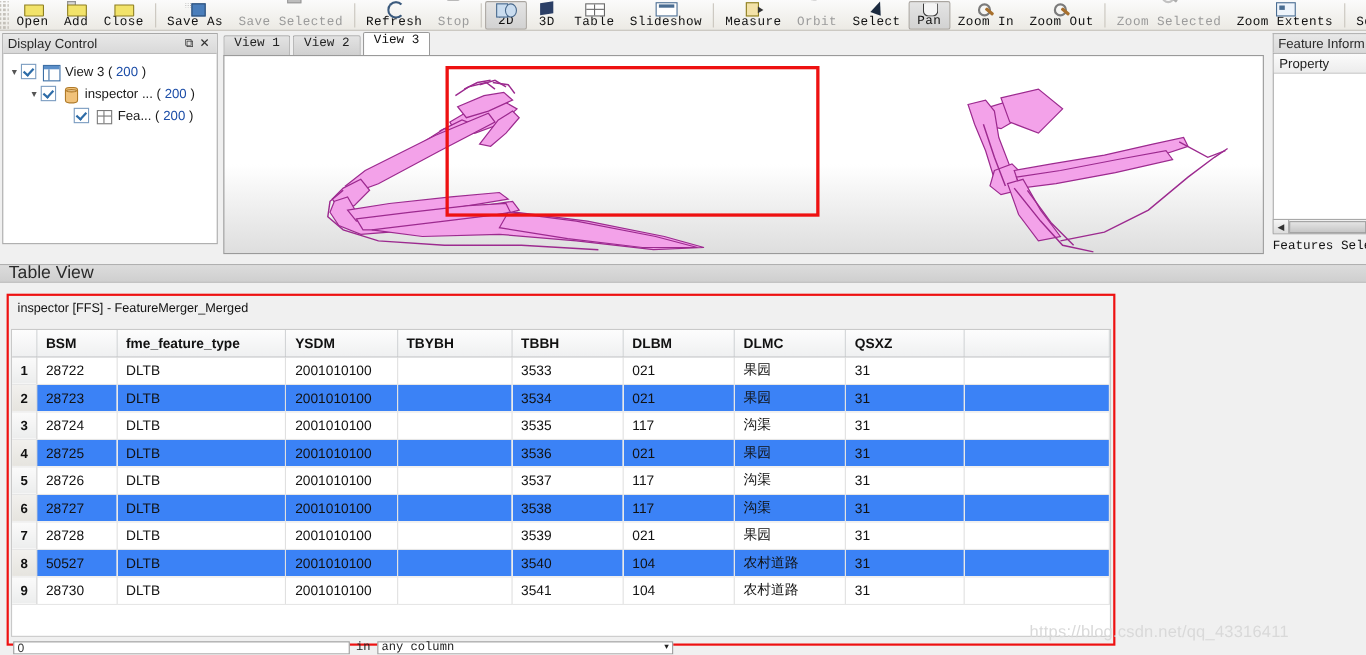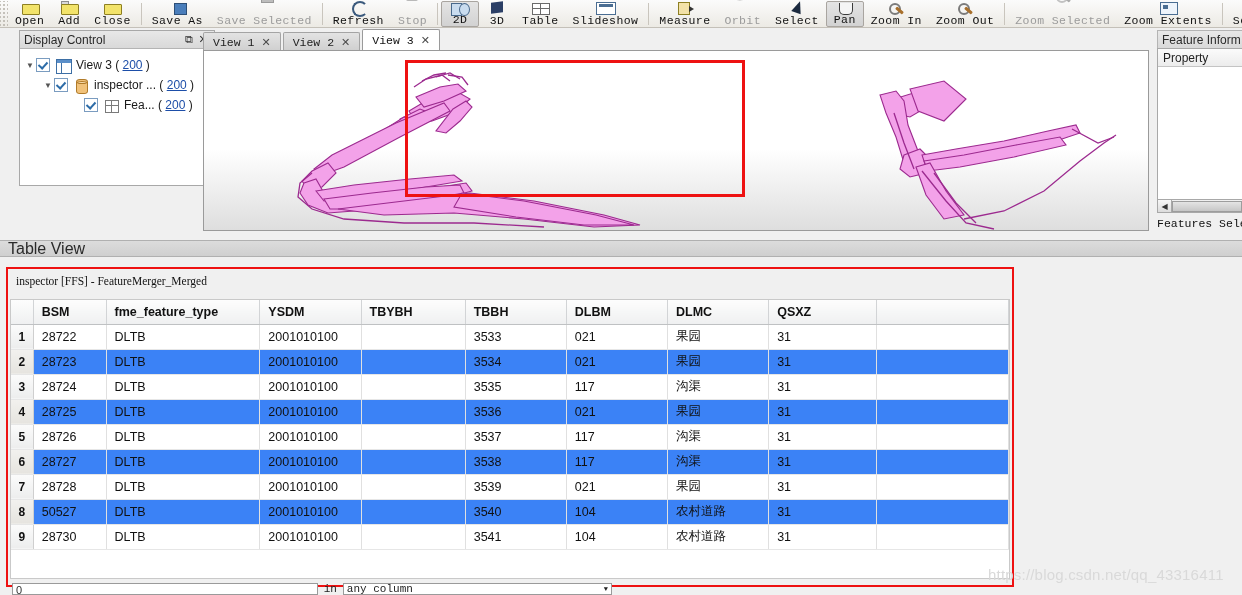--- a/index.html
+++ b/index.html
@@ -82,21 +82,21 @@
     border:2px solid #7b7b7b;border-radius:50%;}
   .ic-mag-h{position:absolute;left:10px;top:8px;width:9px;height:3px;
     background:#a8702d;transform:rotate(40deg);border-radius:1px;}
   .ic-mag-h.g{background:#adadad;}
   .ic-ext{position:absolute;left:3px;top:1px;width:16px;height:11px;
     border:1px solid #4a6d92;background:#eef4fb;}
   .ic-ext:after{content:"";position:absolute;left:2px;top:2px;width:5px;height:4px;background:#4a6d92;}
 
   
   #dispctl{
-    position:absolute;left:19px;top:30px;width:196px;height:156px;
+    position:absolute;left:2px;top:30px;width:196px;height:192px;
     background:#fff;border:1px solid #a8a8a8;box-sizing:border-box;
   }
   #dispctl-hdr{
     height:18px;background:linear-gradient(#e8e8e8,#d9d9d9);
     border-bottom:1px solid #b4b4b4;
     display:flex;align-items:center;padding:0 4px;box-sizing:border-box;
     font-size:12px;color:#2a2a2a;
   }
   #dispctl-hdr .ttl{flex:1;}
   .hdr-ico{width:14px;height:14px;display:flex;align-items:center;justify-content:center;
@@ -116,32 +116,32 @@
   .ti-view:before{content:"";position:absolute;left:4px;top:3px;width:1px;height:10px;background:#3d6fa5;}
   .ti-db{position:absolute;left:3px;top:1px;width:10px;height:13px;
     background:#f1c27a;border:1px solid #b07a28;border-radius:4px/3px;}
   .ti-db:after{content:"";position:absolute;left:0px;top:1px;width:10px;height:3px;
     border:1px solid #b07a28;border-radius:50%;box-sizing:border-box;background:#f8dcae;}
   .ti-feat{position:absolute;left:2px;top:2px;width:12px;height:11px;
     border:1px solid #7a7a7a;background:#fff;}
   .ti-feat:after{content:"";position:absolute;left:0;top:4px;width:12px;height:1px;background:#7a7a7a;}
   .ti-feat:before{content:"";position:absolute;left:5px;top:0;width:1px;height:11px;background:#7a7a7a;}
   .tlbl{color:#1a1a1a;}
-  .tcount{color:#1d4ea8;text-decoration:underline;}
+  .tcount{color:#1d4ea8;}
 
   
   #viewarea{position:absolute;left:203px;top:29px;width:950px;height:203px;}
   #tabs{display:flex;align-items:flex-end;height:22px;}
   .tab{
     height:19px;box-sizing:border-box;
     display:flex;align-items:center;gap:7px;
     padding:0 9px;margin-right:2px;
     font-family:"Liberation Mono", monospace;font-size:11.5px;color:#222;
     background:linear-gradient(#e3e3e3,#cfcfcf);
-    border:1px solid #a4a4a4;border-bottom:none;border-radius:2px 2px 0 0;
+    border:1px solid #a4a4a4;border-bottom:none;border-radius:2px 2px 0 0;flex-direction:column;
   }
   .tab.sel{height:22px;background:#fff;border-color:#9a9a9a;color:#111;}
   .tab .x{font-size:11px;color:#4a4a4a;font-family:"Liberation Sans",sans-serif;}
   #canvas{
     position:absolute;left:0;top:21px;width:946px;height:181px;
     background:linear-gradient(#ffffff 55%,#dedede 100%);
     border:1px solid #9a9a9a;box-sizing:border-box;overflow:hidden;
   }
   #redbox{position:absolute;left:202px;top:31px;width:340px;height:137px;
     border:3px solid #ee1111;box-sizing:border-box;pointer-events:none;}
@@ -169,21 +169,21 @@
   #tv-hdr{position:absolute;left:0;top:240px;width:1242px;height:17px;
     background:linear-gradient(#dcdcdc,#cfcfcf);border-top:1px solid #b0b0b0;
     border-bottom:1px solid #b0b0b0;box-sizing:border-box;
     display:flex;align-items:center;padding-left:8px;font-size:16px;color:#2a2a2a;}
   #tv-body{position:absolute;left:0;top:258px;width:1242px;height:322px;background:#f0f0f0;}
 
   #tv-redframe{position:absolute;left:6px;top:267px;width:1008px;height:320px;
     border:2px solid #ee1111;box-sizing:border-box;pointer-events:none;}
 
   #ffs-label{position:absolute;left:10px;top:272px;width:1000px;height:17px;
-    font-family:Liberation Serif, serif;font-size:11.5px;color:#111;
+    font-family:Liberation Sans, sans-serif;font-size:11.5px;color:#111;
     display:flex;align-items:center;padding-left:6px;box-sizing:border-box;}
 
   #grid{position:absolute;left:10px;top:299px;width:1000px;height:280px;
     background:#fff;border:1px solid #c9c9c9;box-sizing:border-box;overflow:hidden;}
   table.dt{border-collapse:collapse;width:100%;table-layout:fixed;}
   table.dt th{
     height:24px;background:linear-gradient(#fdfdfd,#eff0f1);
     border-right:1px solid #d2d4d6;border-bottom:1px solid #bfc1c3;
     font-size:12.5px;font-weight:bold;color:#111;text-align:left;
     padding:0 0 0 8px;box-sizing:border-box;
@@ -206,21 +206,21 @@
   
   #srch{position:absolute;left:12px;top:583px;width:600px;height:12px;display:flex;align-items:center;gap:6px;}
   #srch-input{width:318px;height:12px;background:#fff;border:1px solid #9a9a9a;
     box-sizing:border-box;font-size:11px;padding-left:3px;color:#333;overflow:hidden;}
   #srch-in{font-family:"Liberation Mono", monospace;font-size:11px;color:#222;}
   #srch-sel{width:280px;height:12px;background:#fff;border:1px solid #9a9a9a;
     box-sizing:border-box;display:flex;align-items:center;justify-content:space-between;
     font-family:"Liberation Mono", monospace;font-size:11px;color:#222;padding-left:3px;}
   #srch-sel .cv{font-size:7px;color:#222;padding-right:3px;}
 
-  #watermark{position:absolute;left:988px;top:566px;font-size:15px;
+  #watermark{position:absolute;left:936px;top:566px;font-size:15px;
     color:#d9d9d9;white-space:nowrap;font-family:"Liberation Sans",sans-serif;
     letter-spacing:.2px;}
 </style>
 </head>
 <body>
 
 <div id="toolbar">
   <div class="tb-grip"></div>
 
   <div class="tb-btn">

